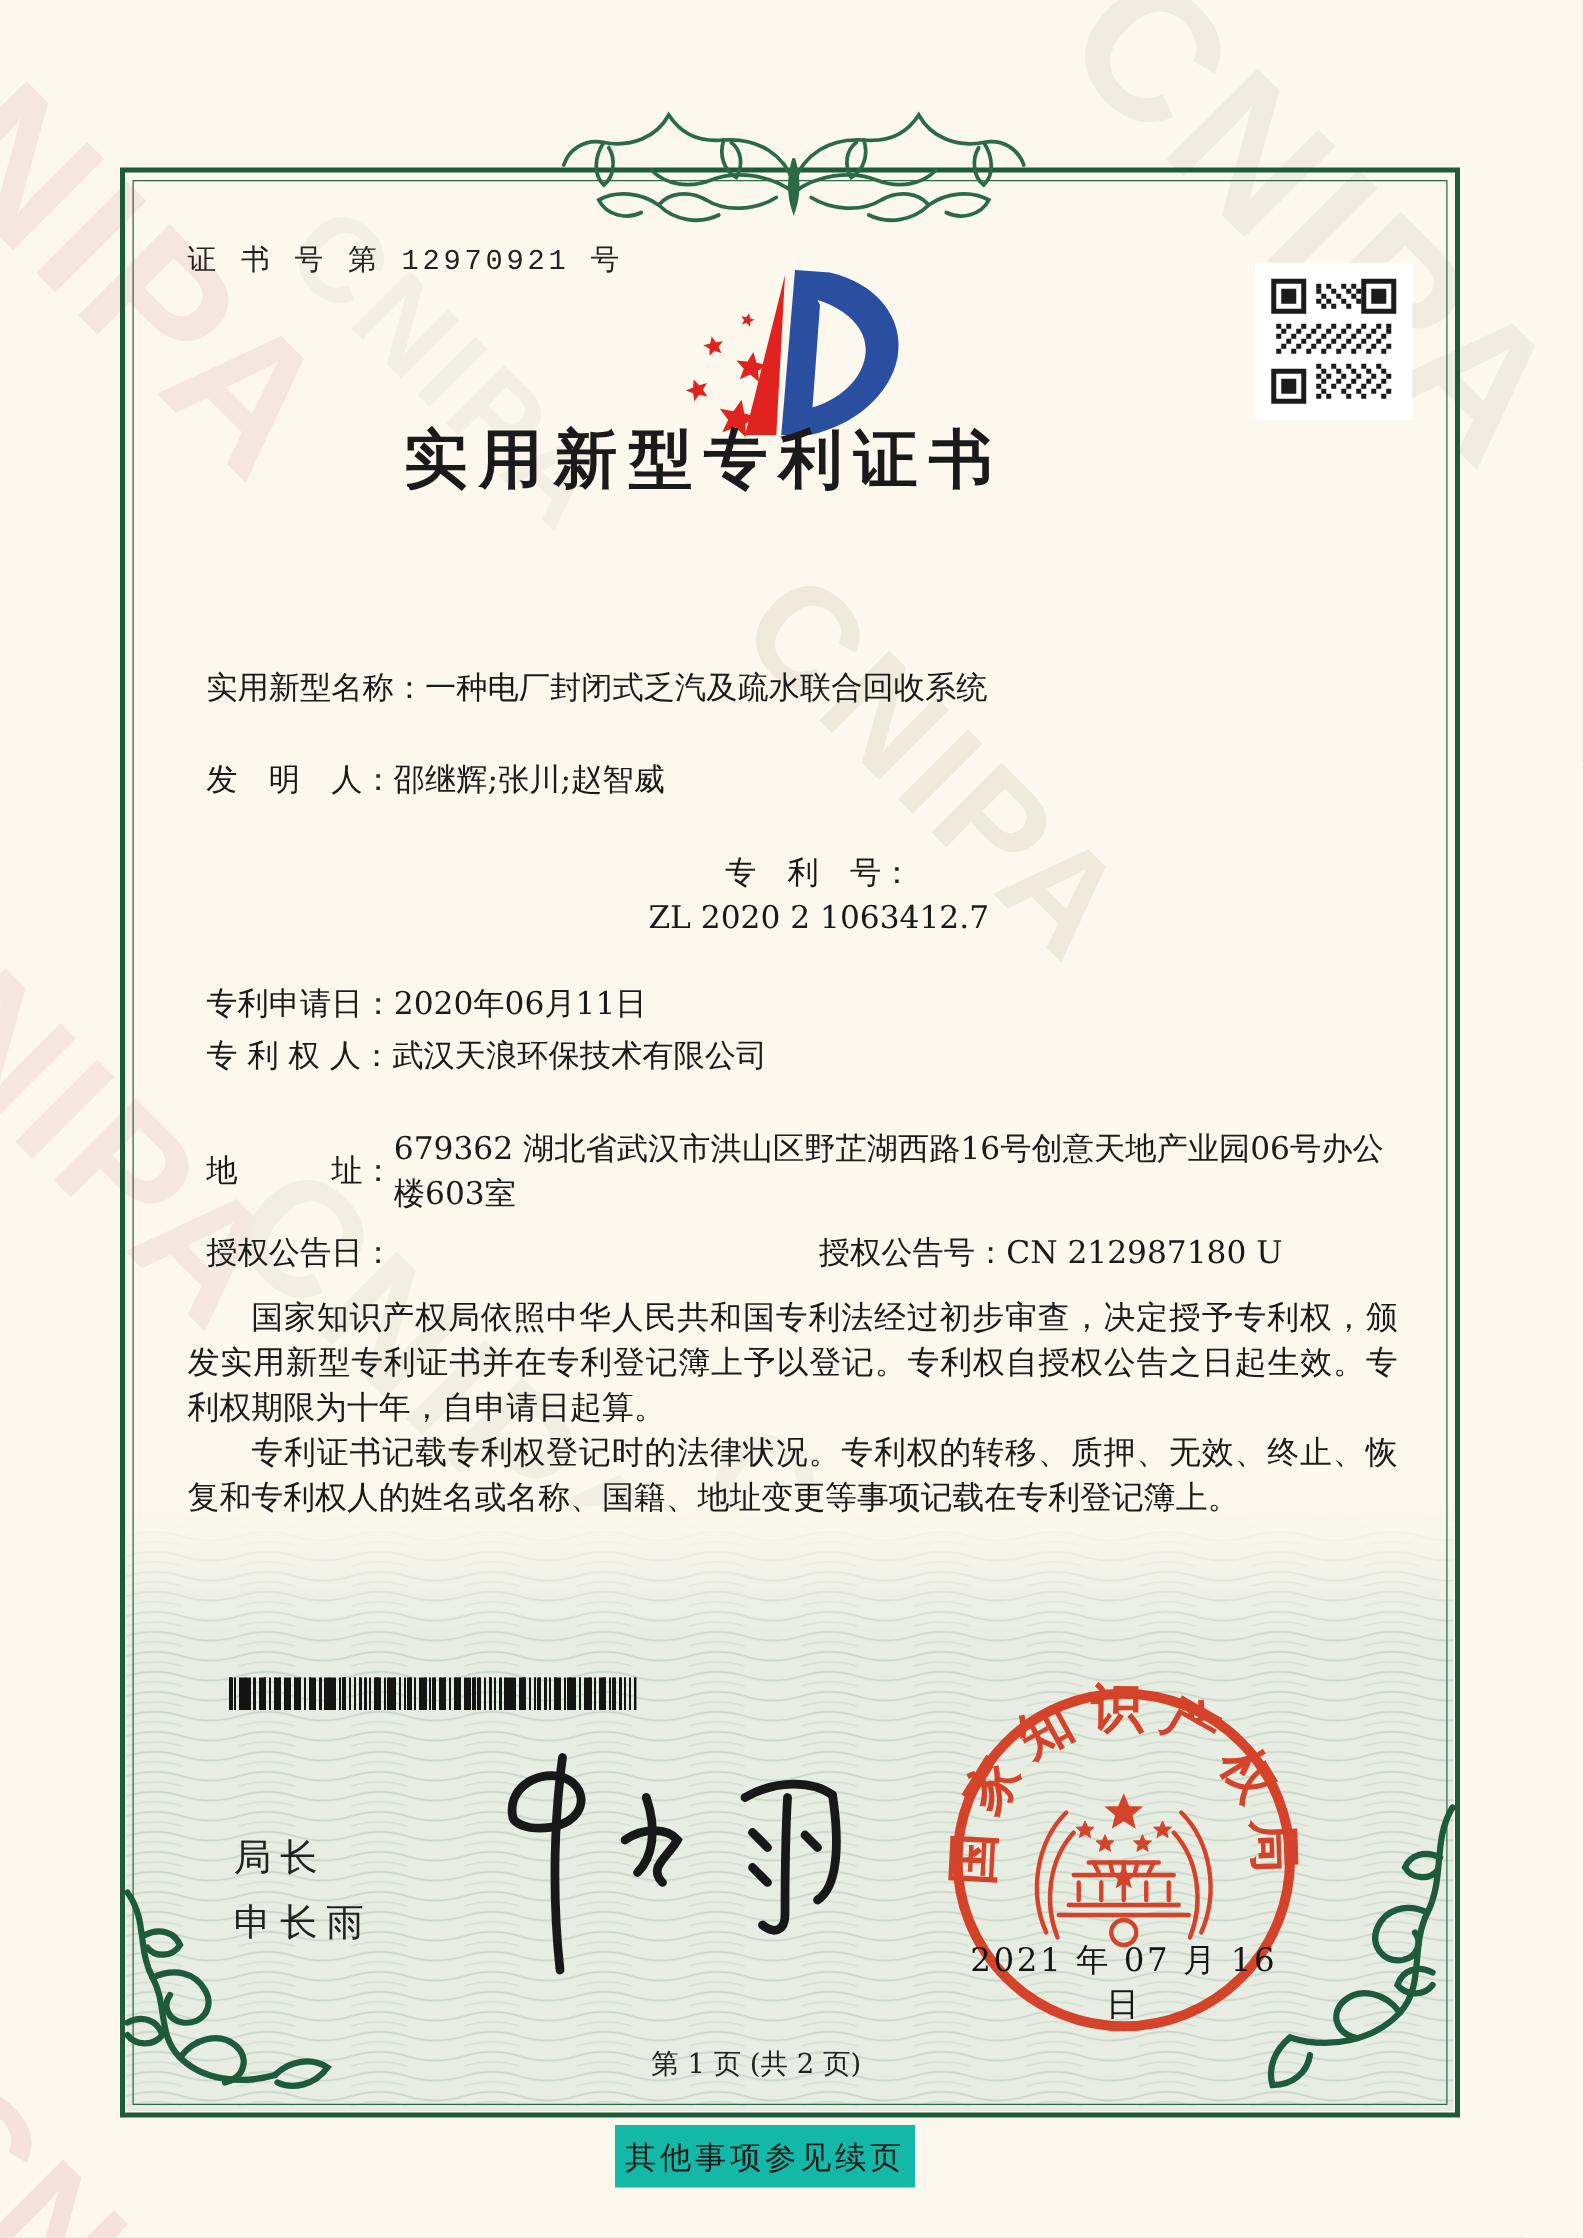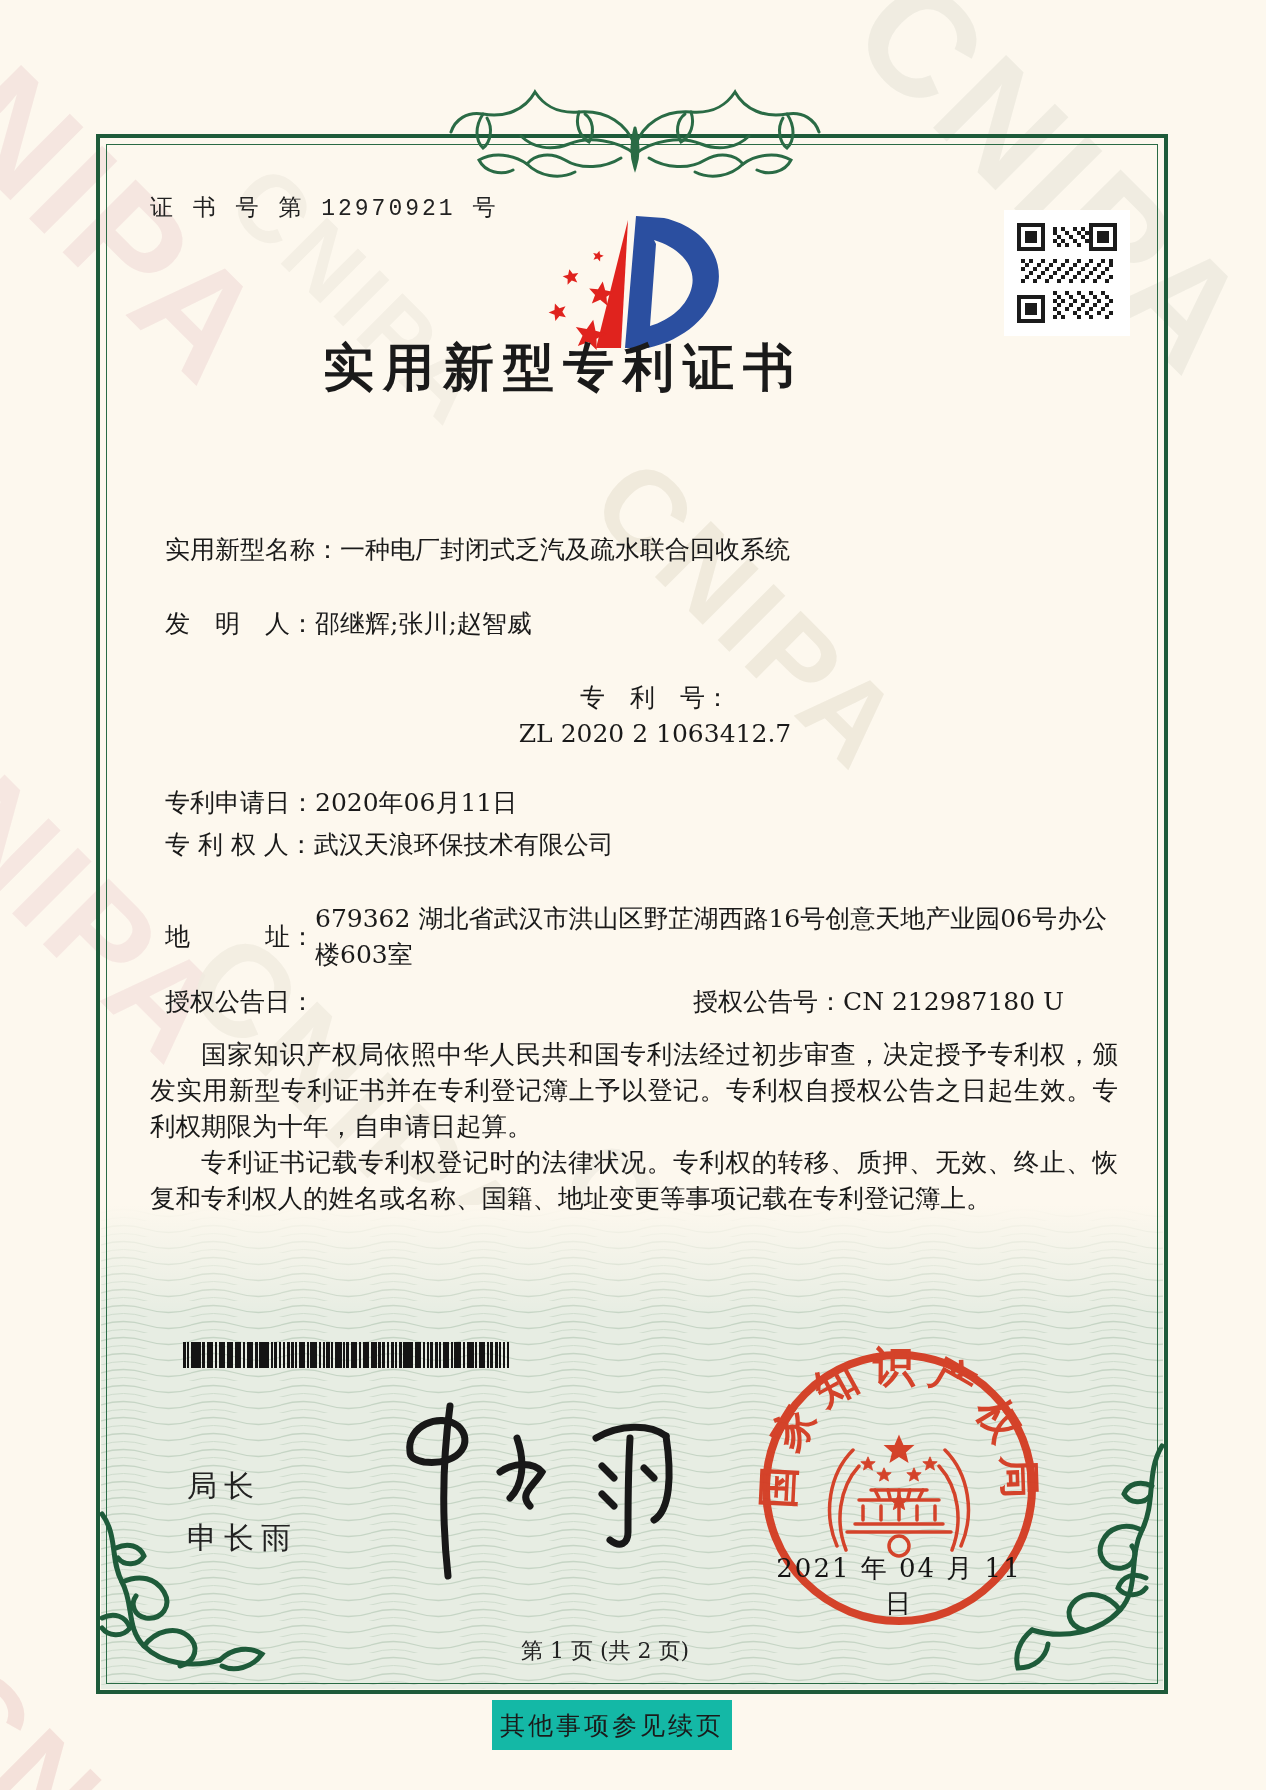--- a/index.html
+++ b/index.html
@@ -294,21 +294,21 @@
     <span class="field-label">专 利 权 人：</span>
     <span class="field-value">武汉天浪环保技术有限公司</span>
   </div>
   <div class="field-row" style="top:901px;">
     <span class="field-label">地　　　址：</span>
     <span class="field-value" style="max-width:800px;">679362 湖北省武汉市洪山区野芷湖西路16号创意天地产业园06号办公楼603室</span>
   </div>
   <div class="field-row" style="top:984px;">
     <span class="field-label">授权公告日：</span>
   </div>
-  <div class="field-row" style="top:984px;left:655px;width:500px;margin-left:38px;">
+  <div class="field-row" style="top:984px;left:655px;width:500px;">
     <span class="field-label">授权公告号：</span>
     <span class="field-value">CN 212987180 U</span>
   </div>
 
   <div id="body-text" class="abs">
     <p>国家知识产权局依照中华人民共和国专利法经过初步审查，决定授予专利权，颁发实用新型专利证书并在专利登记簿上予以登记。专利权自授权公告之日起生效。专利权期限为十年，自申请日起算。</p>
     <p>专利证书记载专利权登记时的法律状况。专利权的转移、质押、无效、终止、恢复和专利权人的姓名或名称、国籍、地址变更等事项记载在专利登记簿上。</p>
   </div>
 
   <div id="barcode" class="abs"></div>
@@ -357,20 +357,20 @@
         <path d="M-44 22 L44 22"></path>
         <path d="M-52 30 L52 30"></path>
         <circle cx="0" cy="44" r="10"></circle>
         <path d="M-62 44 C-76 12 -70 -28 -46 -52"></path>
         <path d="M62 44 C76 12 70 -28 46 -52"></path>
         <path d="M-53 48 C-64 20 -60 -14 -40 -36"></path>
         <path d="M53 48 C64 20 60 -14 40 -36"></path>
       </g>
     </g>
   </svg>
-  <div id="seal-date" class="abs">2021 年 04 月 11 日</div>
+  <div id="seal-date" class="abs">2021 年 07 月 16 日</div>
 
   <div id="page-info" class="abs">第 1 页 (共 2 页)</div>
   <div id="note-box" class="abs">
     <span>其他事项参见续页</span>
   </div>
 
 </div>
 
 </body></html>

